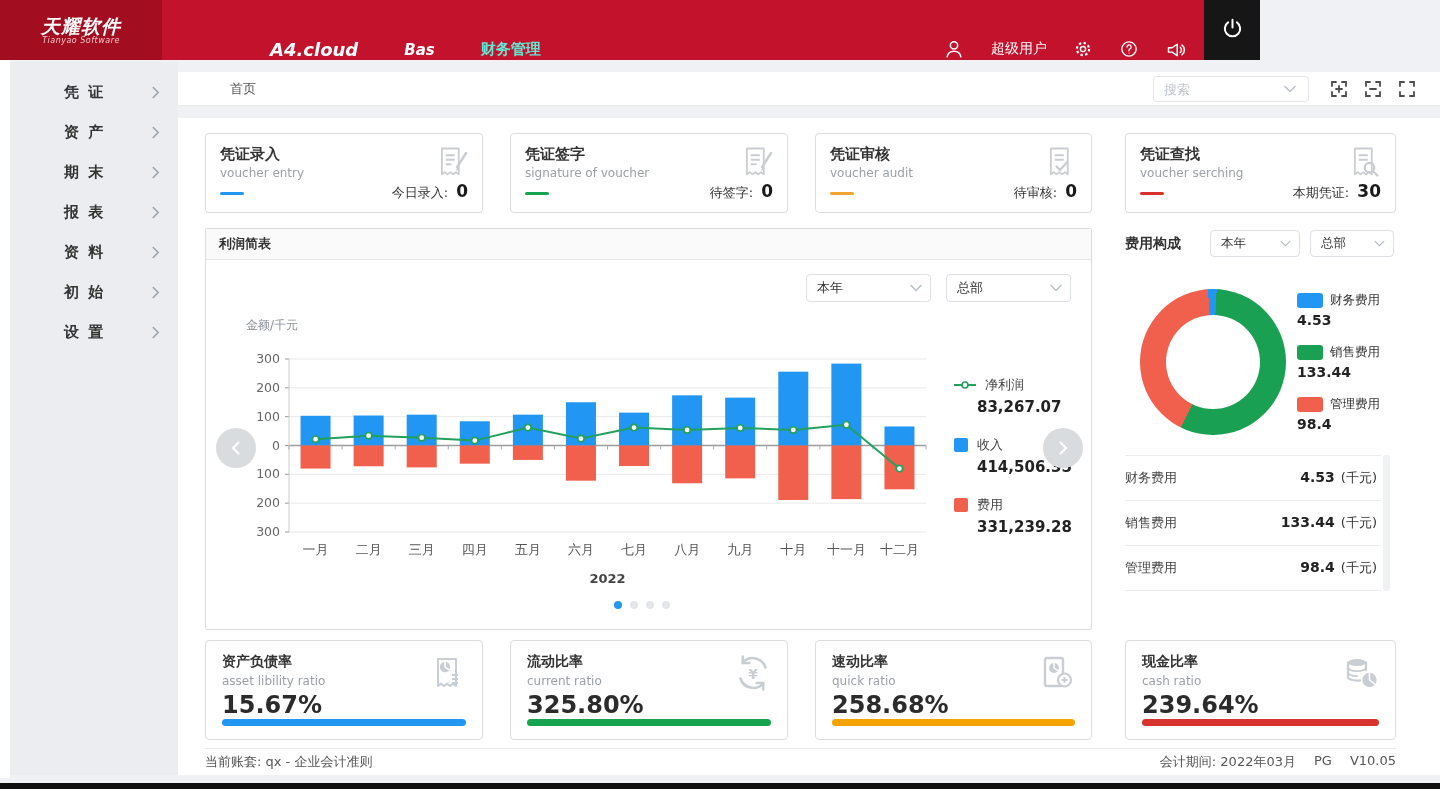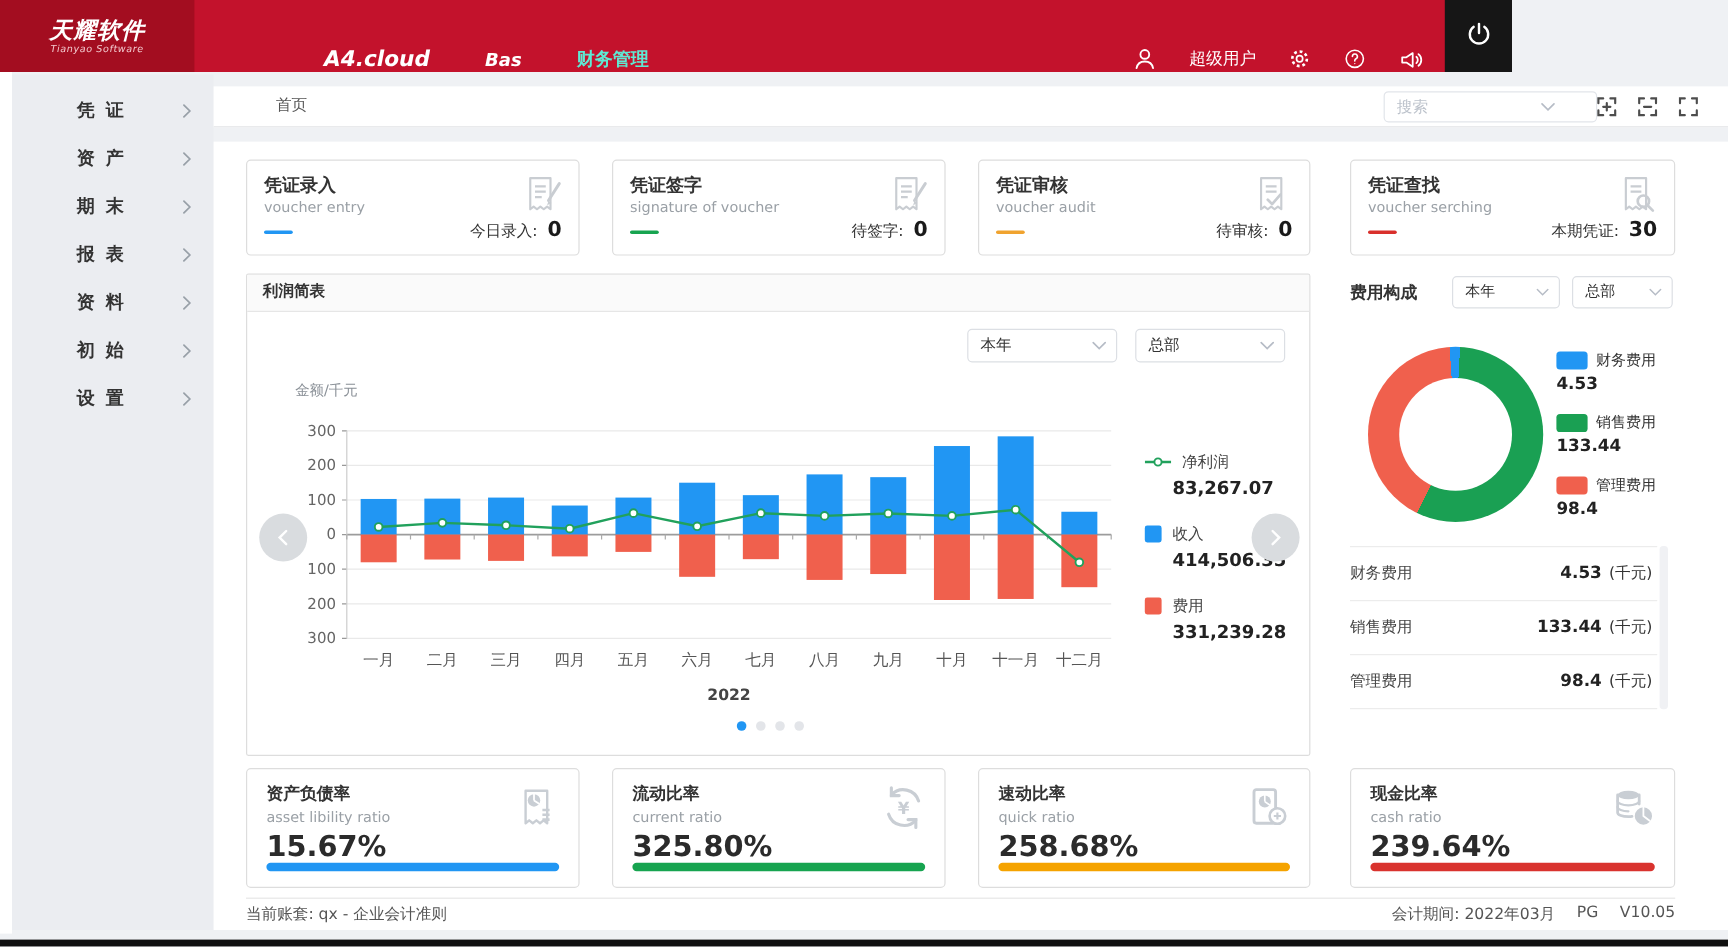--- a/index.html
+++ b/index.html
@@ -24,21 +24,21 @@
   
   .left-gutter { position:absolute; left:0; top:60px; width:10px; height:718px; background:#fff; }
   .sidebar { position:absolute; left:10px; top:62px; width:168px; height:713px; background:#ebedf1; padding-top:10px; }
   .side-item { height:40px; display:flex; align-items:center; padding:0 18px 0 54px; cursor:pointer; }
   .side-item .lbl { font-size:15px; font-weight:600; color:#333; letter-spacing:2px; }
   .side-item .chev { margin-left:auto; color:#98a0a8; display:flex; }
 
   
   .tabbar { position:absolute; left:178px; top:72px; width:1262px; height:34px; background:#fff; border-bottom:1px solid #e9eaec; }
   .tab-home { position:absolute; left:52px; top:0; height:34px; line-height:34px; font-size:13px; color:#555; cursor:pointer; }
-  .searchbox { position:absolute; left:975px; top:4px; width:178px; height:26px; border:1px solid #e2e5ea; border-radius:4px; background:#fff; display:flex; align-items:center; padding:0 8px 0 10px; }
+  .searchbox { position:absolute; left:975px; top:4px; width:156px; height:26px; border:1px solid #e2e5ea; border-radius:4px; background:#fff; display:flex; align-items:center; padding:0 8px 0 10px; }
   .searchbox input { border:none; outline:none; width:120px; font-size:13px; color:#333; font-family:inherit; background:transparent; }
   .searchbox input::placeholder { color:#bcc2cb; }
   .tb-icon { position:absolute; top:8px; width:18px; height:18px; color:#4d4d4d; cursor:pointer; }
   .tb-icon svg { width:18px; height:18px; display:block; }
 
   
   .content { position:absolute; left:178px; top:118px; width:1262px; height:657px; background:#fff; }
 
   .card { position:absolute; background:#fff; border:1px solid #ddd; border-radius:4px; cursor:pointer; }
   .v-title { position:absolute; left:14px; top:11px; font-size:15px; font-weight:bold; color:#333; }

